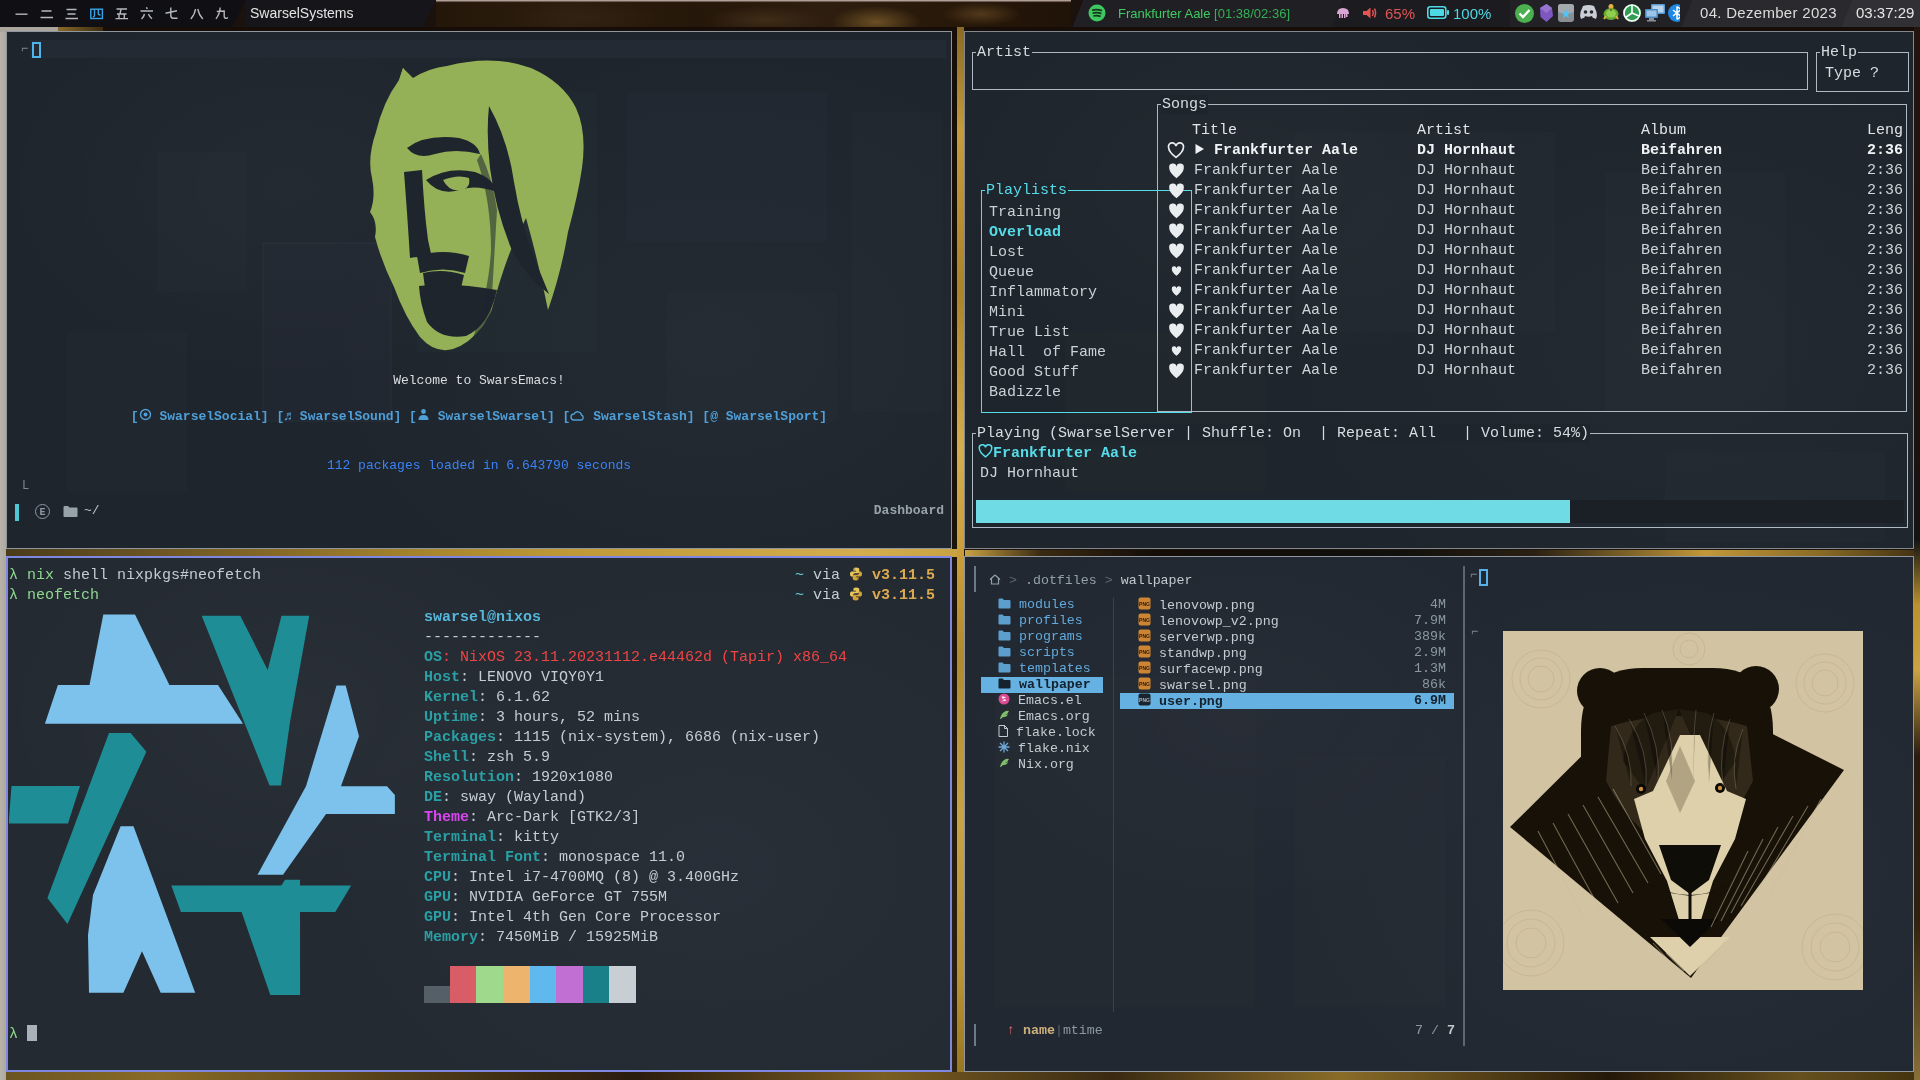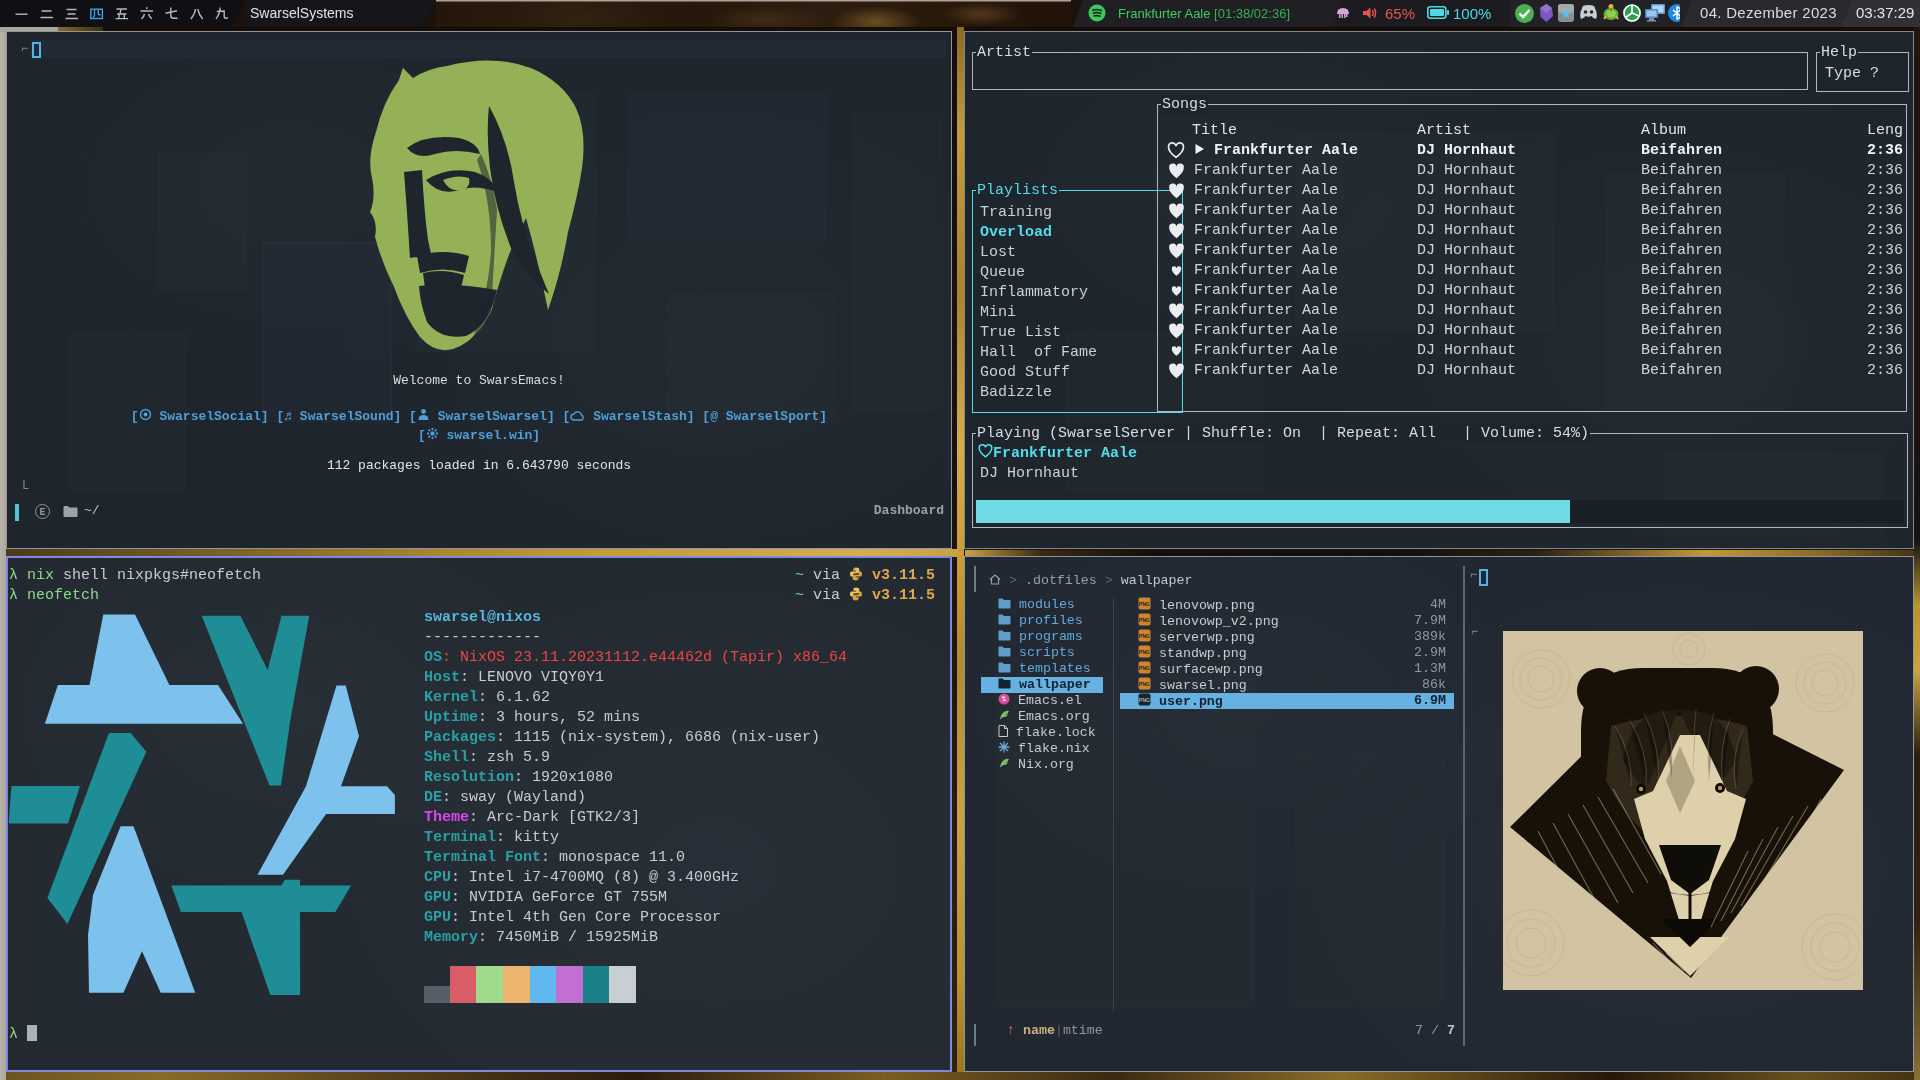--- a/index.html
+++ b/index.html
@@ -230,29 +230,21 @@
   <div class="abs" style="left:0;top:376px;width:100%;text-align:center;font-size:13px;font-weight:bold;color:#4f9fd8">[<svg width="13" height="13" viewBox="0 0 13 13" style="vertical-align:-1.5px">
         <circle cx="6.5" cy="6.5" r="5" fill="none" stroke="#4f9fd8" stroke-width="1.4"></circle>
         <circle cx="6.5" cy="6.5" r="2" fill="#4f9fd8"></circle>
       </svg> SwarselSocial] [♬ SwarselSound] [<svg width="13" height="13" viewBox="0 0 13 13" style="vertical-align:-1.5px">
         <circle cx="6.5" cy="3.5" r="2.4" fill="#4f9fd8"></circle>
         <path d="M1.5 12 Q1.5 7 6.5 7 Q11.5 7 11.5 12 Z" fill="#4f9fd8"></path>
       </svg> SwarselSwarsel] [<svg width="15" height="11" viewBox="0 0 15 11" style="vertical-align:-1px">
         <path d="M4 10 A3 3 0 0 1 4 4 A4 4 0 0 1 11.5 5 A2.7 2.7 0 0 1 11.5 10 Z" fill="none" stroke="#4f9fd8" stroke-width="1.4"></path>
       </svg> SwarselStash] [@ SwarselSport]</div>
   <div class="abs" style="left:0;top:341px;width:100%;text-align:center;font-size:13px;color:#d8dde0">Welcome to SwarsEmacs!</div>
-  <div class="abs" style="left:0;top:395px;width:100%;text-align:center;font-size:13px;font-weight:bold;color:#4f9fd8">[<svg width="13" height="13" viewBox="0 0 13 13" style="vertical-align:-1.5px">
-        <g fill="#4f9fd8">
-          <circle cx="6.5" cy="6.5" r="2.2"></circle>
-          <g stroke="#4f9fd8" stroke-width="1.8">
-            <path d="M6.5 1 V3 M6.5 10 V12 M1 6.5 H3 M10 6.5 H12 M2.6 2.6 L4 4 M9 9 L10.4 10.4 M10.4 2.6 L9 4 M4 9 L2.6 10.4"></path>
-          </g>
-        </g>
-      </svg> swarsel.win]</div>
-  <div class="abs" style="left:0;top:426px;width:100%;text-align:center;font-size:13px;color:#e5e5e5">112 packages loaded in 6.643790 seconds</div>
+  <div class="abs" style="left:0;top:426px;width:100%;text-align:center;font-size:13px;color:#3b82f6">112 packages loaded in 6.643790 seconds</div>
   <div class="abs" style="left:15px;top:447px;color:#7a8791;font-size:12px">L</div>
   <div class="abs" style="left:8px;top:472px;width:4px;height:17px;background:#52c7d4"></div>
   <div class="abs" style="left:28px;top:472px;width:15px;height:15px;border-radius:50%;border:1.5px solid #8b98a3;color:#8b98a3;font-size:10px;text-align:center;line-height:15px;font-weight:bold">E</div>
   <div class="abs" style="left:56px;top:473px"><svg width="15" height="13" viewBox="0 0 15 13">
         <path d="M0.5 2 Q0.5 1 1.5 1 L5 1 L6.5 2.5 L13.5 2.5 Q14.5 2.5 14.5 3.5 L14.5 11 Q14.5 12 13.5 12 L1.5 12 Q0.5 12 0.5 11 Z" fill="#97a2ab"></path>
       </svg></div>
   <div class="abs" style="left:77px;top:471px;font-size:13px;color:#b9c2c8">~/</div>
   <div class="abs" style="right:7px;top:471px;font-size:13px;font-weight:bold;color:#98a3ac">Dashboard</div>
 </div>
 <div id="w2">
@@ -263,21 +255,21 @@
 <div class="abs" style="left:100px;top:300px;width:200px;height:160px;background:rgba(112,122,142,0.022)"></div>
 <div class="abs" style="left:700px;top:420px;width:220px;height:90px;background:rgba(125,135,152,0.025)"></div>
 </div>
   <div class="tbox" style="left:7px;top:20px;width:836px;height:38px">
       <span class="ttl">Artist</span>
     </div>
   <div class="tbox" style="left:851px;top:20px;width:93px;height:40px">
       <span class="ttl">Help</span>
     <div class="row" style="left:8px;top:11px;color:#d6dde2">Type ?</div>
     </div>
-  <div class="tbox" style="left:7px;top:158px;width:211px;height:223px;border-color:#56dbe8">
+  <div class="tbox" style="left:16px;top:158px;width:211px;height:223px;border-color:#56dbe8">
       <span class="ttl" style="color:#56dbe8">Playlists</span>
     <div class="row" style="left:7px;top:12px;color:#c9d1d7">Training<br><span style="color:#56dbe8;font-weight:bold">Overload</span><br>Lost<br>Queue<br>Inflammatory<br>Mini<br>True List<br>Hall  of Fame<br>Good Stuff<br>Badizzle</div>
   </div>
   <div class="tbox" style="left:192px;top:72px;width:750px;height:308px">
       <span class="ttl">Songs</span>
     <div class="row" style="left:34px;top:16px;color:#dfe5e9">Title</div>
     <div class="row" style="left:259px;top:16px;color:#dfe5e9">Artist</div>
     <div class="row" style="left:483px;top:16px;color:#dfe5e9">Album</div>
     <div class="row" style="left:709px;top:16px;color:#dfe5e9">Leng</div>
     <svg class="abs" style="left:9px;top:37px" width="18" height="18" viewBox="0 0 14 14">

